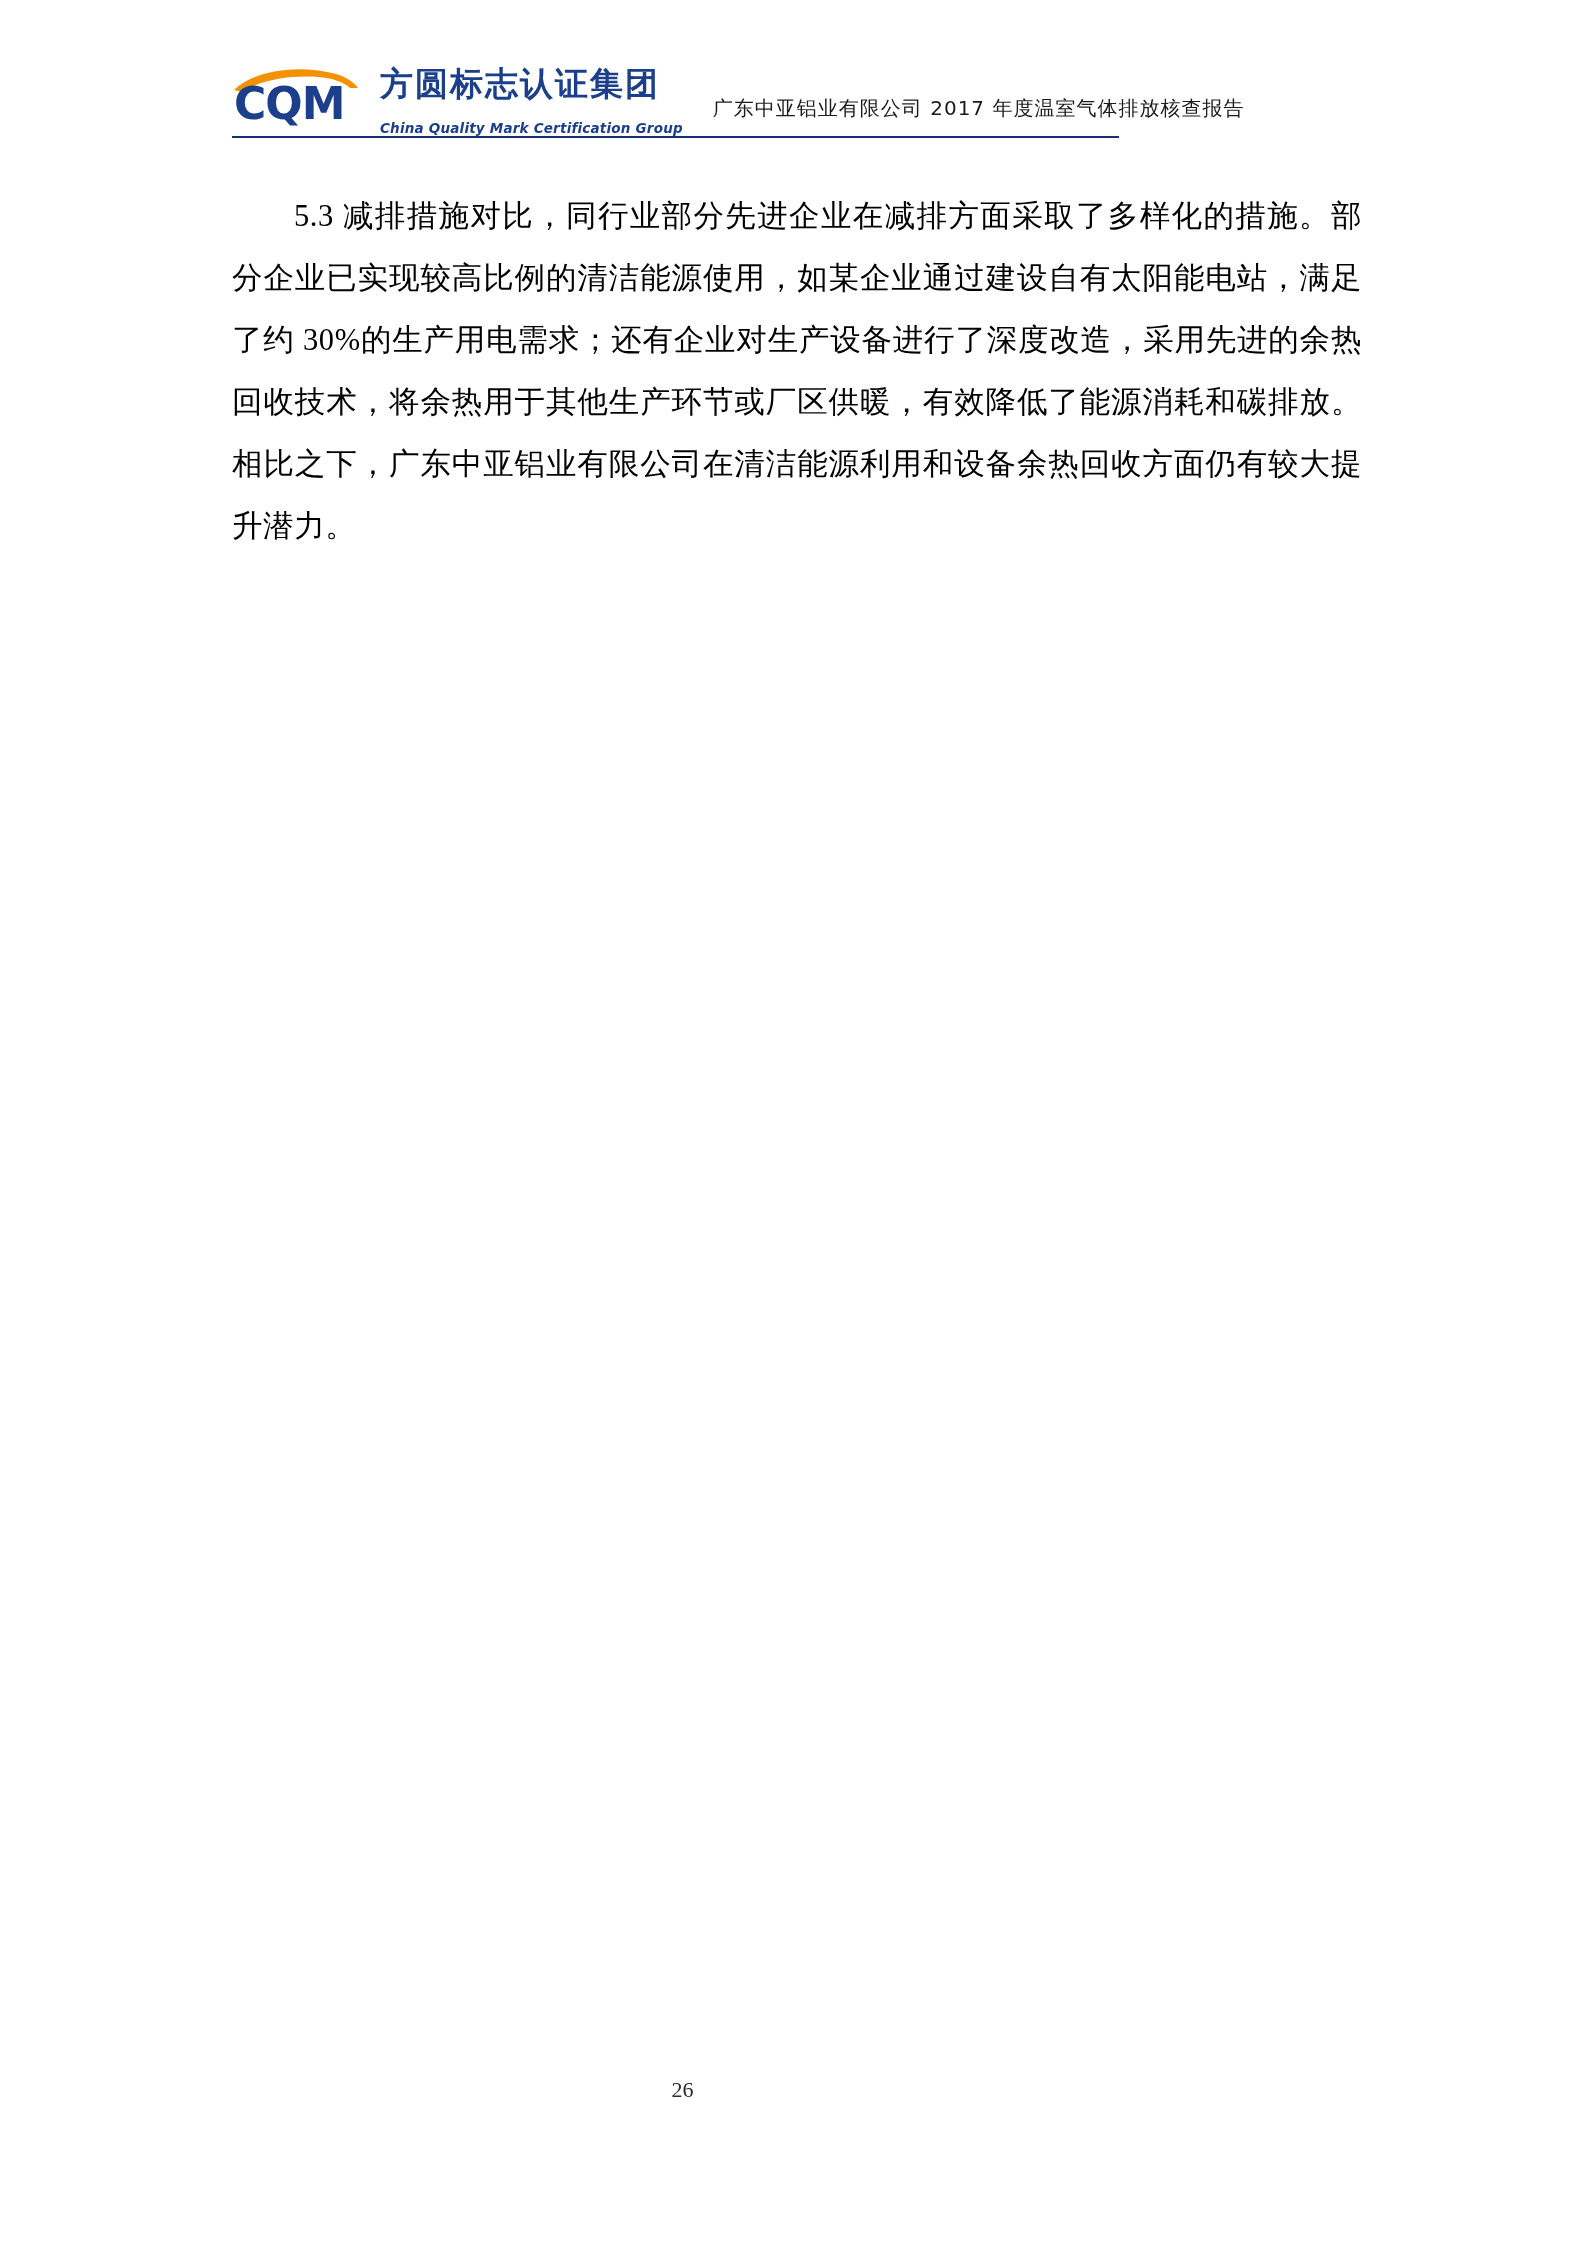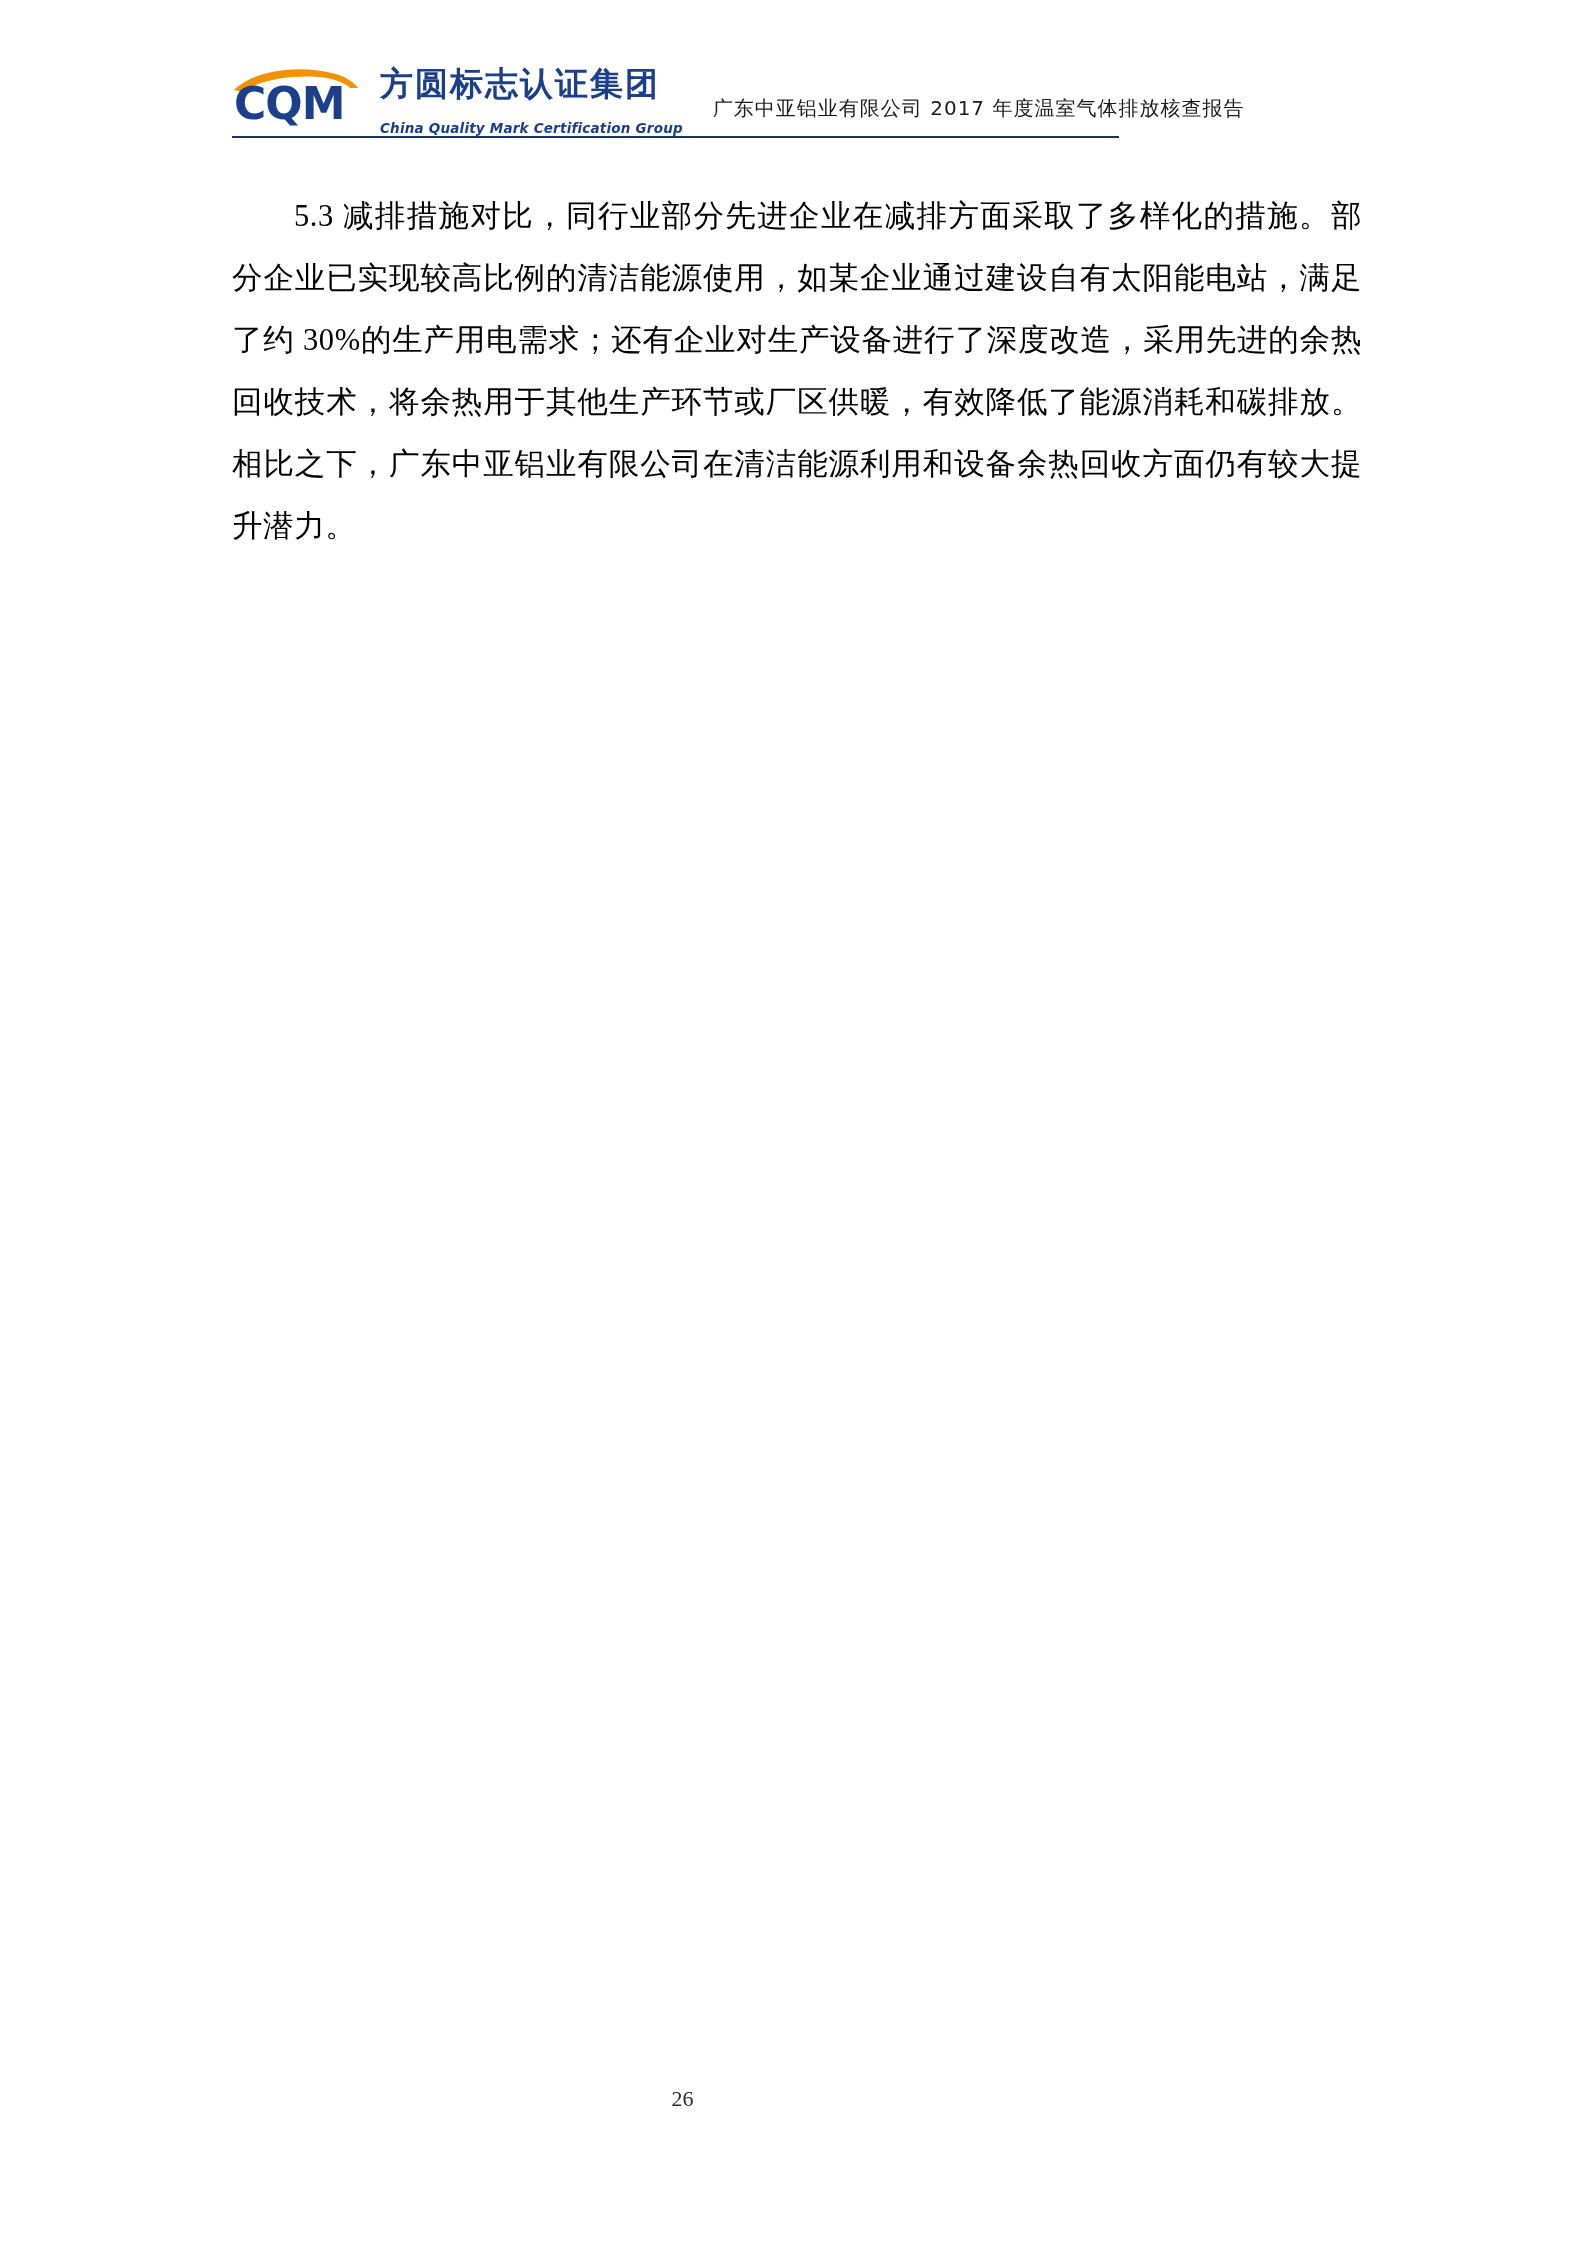--- a/index.html
+++ b/index.html
@@ -143,21 +143,21 @@
     margin-top: 0;
   }
 
   .indent {
     text-indent: 62px;
   }
 
   
   .footer {
     position: absolute;
-    bottom: 133px;
+    bottom: 142px;
     left: 0;
     right: 0;
     text-align: center;
     margin-left: 36px;
   }
 
   .page-number {
     font-family: "Liberation Serif", serif;
     font-size: 22px;
     color: #2b2b2b;

